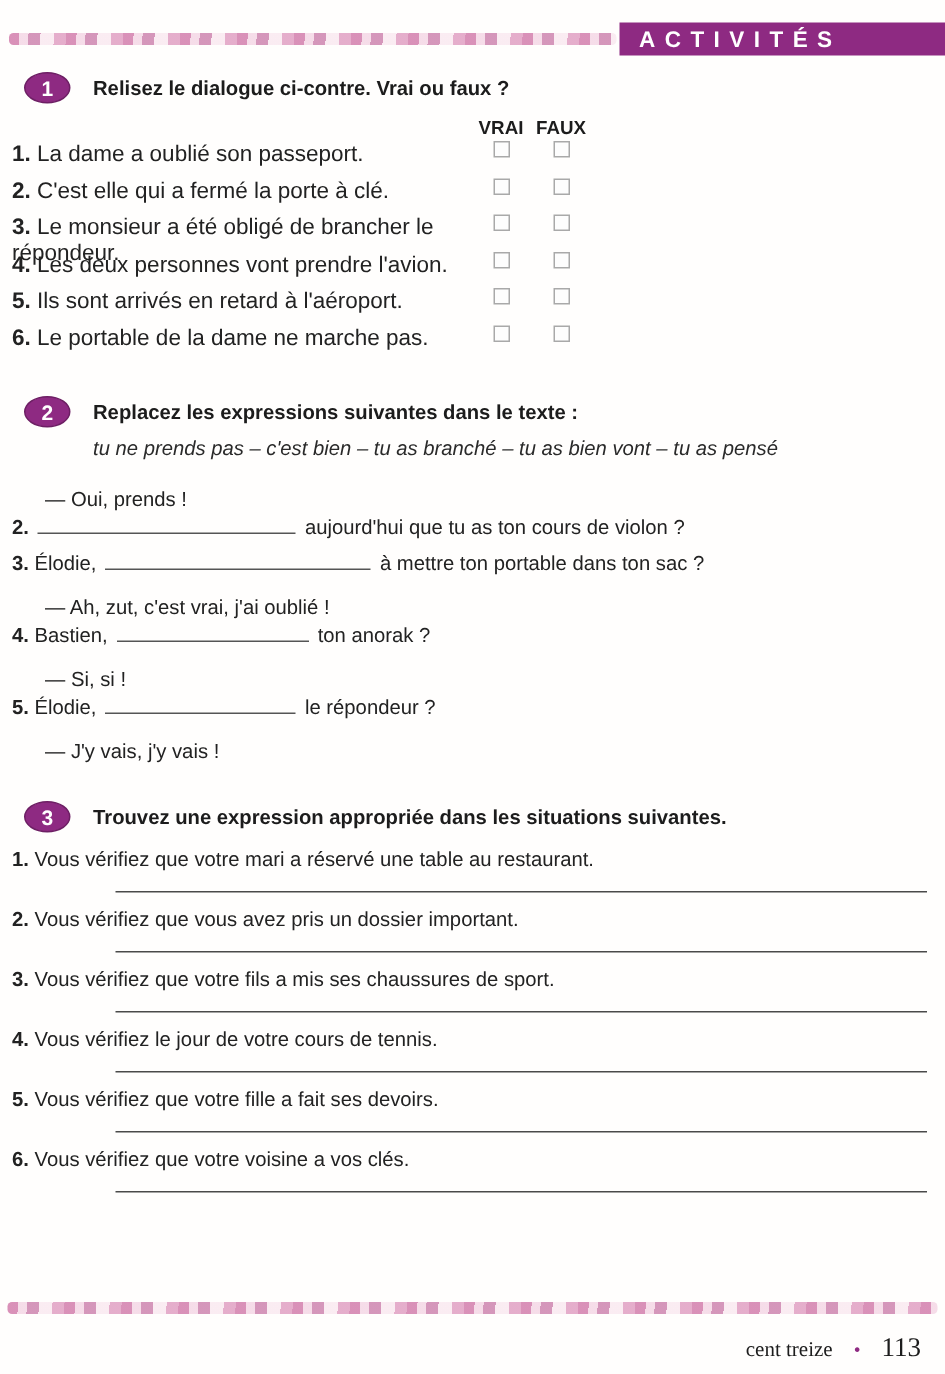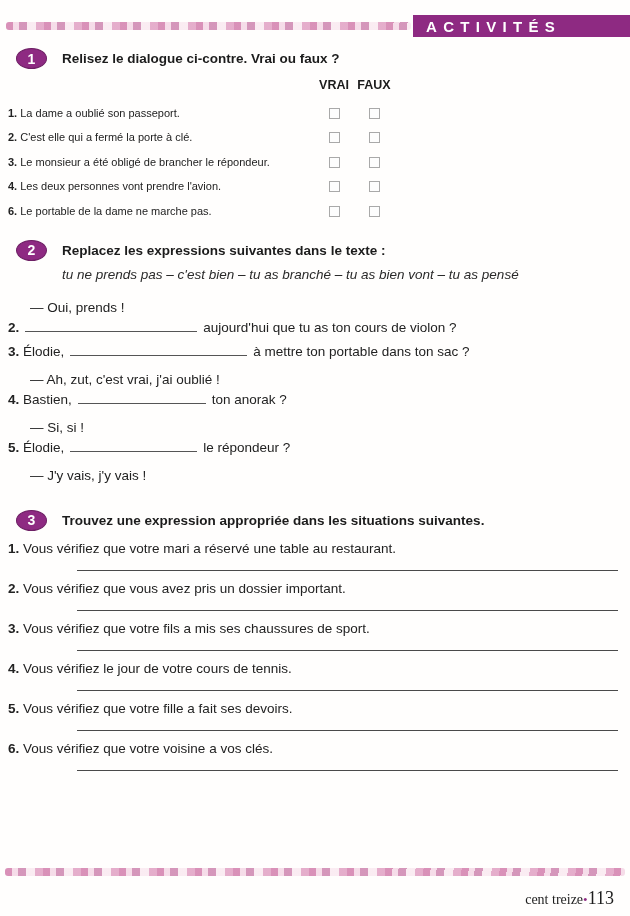--- a/index.html
+++ b/index.html
@@ -31,21 +31,21 @@
     color:#fff; font-weight:bold; font-size:14px;
     display:flex; align-items:center; justify-content:center;
     flex:0 0 auto;
   }
   .ex-title { font-weight:bold; font-size:13.5px; margin-left:15px; color:#1c1c1c; }
 
   
   .vf-head { display:flex; margin:9px 0 2px 8px; font-weight:bold; font-size:12.5px; color:#1c1c1c; }
   .vf-head .spacer { width:306px; }
   .vf-col { width:40px; text-align:center; }
-  .q-row { display:flex; align-items:flex-end; height:24.5px; margin-left:8px; font-size:11px; }
+  .q-row { display:flex; align-items:flex-start; height:24.5px; margin-left:8px; font-size:15px; }
   .q-text { width:306px; }
   .num { font-weight:bold; }
   .cb-cell { width:40px; display:flex; justify-content:center; }
   .checkbox { width:11px; height:11px; border:1.2px solid #a9a9a9; background:#fdfdfd; }
 
   
   .expressions { font-style:italic; font-size:13.5px; margin:6px 0 0 62px; color:#2a2a2a; }
   .ex2-items { margin-top:14px; }
   .fill-line { margin-left:8px; font-size:13.5px; height:24px; display:flex; align-items:baseline; }
   .blank { display:inline-block; border-bottom:1px solid #555; height:12px; margin:0 6px; }
@@ -53,21 +53,21 @@
   .reply { margin-left:30px; font-size:13.5px; height:24px; display:flex; align-items:center; }
 
   
   .sit { margin:10px 0 0 8px; font-size:13.5px; }
   .answer-line { border-bottom:1.4px solid #4a4a4a; height:0; margin:14px 12px 0 77px; }
 
   .bottom-stripe { position:absolute; left:5px; right:5px; top:868px; }
   .footer {
     position:absolute; right:16px; top:888px;
     font-family:"Liberation Serif", serif; font-size:14px; color:#1d1d1d;
-    display:flex; align-items:baseline; gap:0;
+    display:flex; align-items:baseline; gap:14px;
   }
   .footer .dot { color:#8e2a82; font-size:13px; }
   .footer .pagenum { font-size:18px; }
 </style>
 </head>
 <body>
 
 <div class="page">
 
   <div class="top-row">
@@ -117,20 +117,29 @@
     <div class="q-row">
       <span class="q-text"><b class="num">4.</b> <span>Les deux personnes vont prendre l'avion.</span></span>
       <span class="cb-cell">
           <span class="checkbox"></span>
         </span>
       <span class="cb-cell">
           <span class="checkbox"></span>
         </span>
     </div>
     <div class="q-row">
+      <span class="q-text"><b class="num">5.</b> <span>Ils sont arrivés en retard à l'aéroport.</span></span>
+      <span class="cb-cell">
+          <span class="checkbox"></span>
+        </span>
+      <span class="cb-cell">
+          <span class="checkbox"></span>
+        </span>
+    </div>
+    <div class="q-row">
       <span class="q-text"><b class="num">6.</b> <span>Le portable de la dame ne marche pas.</span></span>
       <span class="cb-cell">
           <span class="checkbox"></span>
         </span>
       <span class="cb-cell">
           <span class="checkbox"></span>
         </span>
     </div>
   </div>
 

